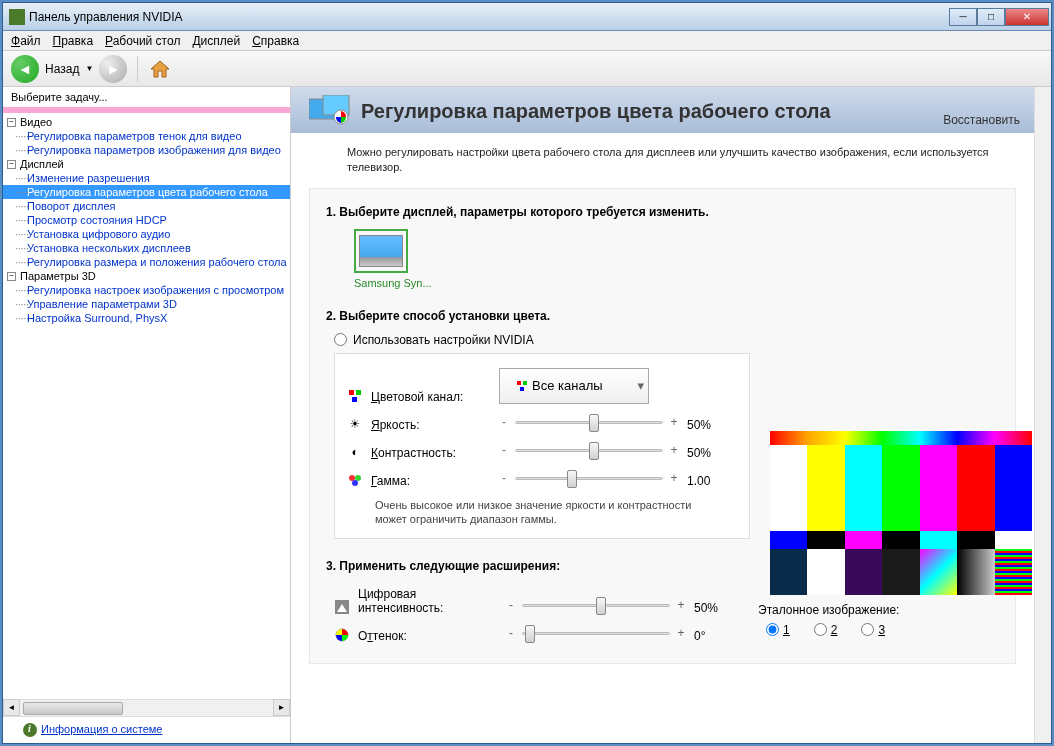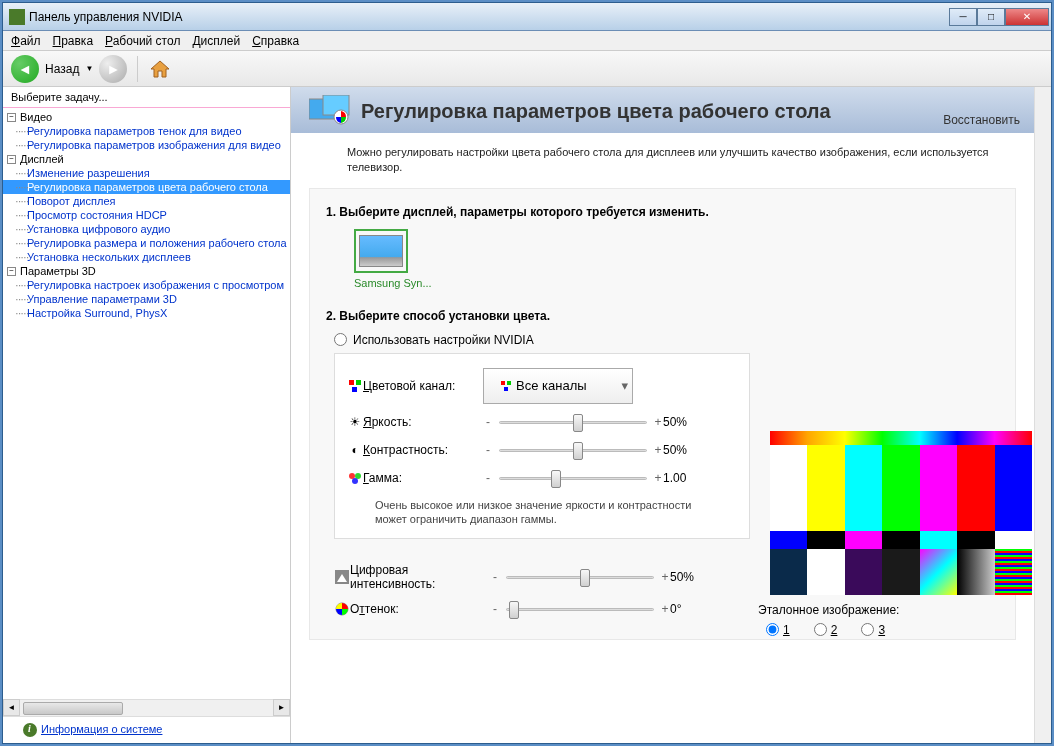--- a/index.html
+++ b/index.html
@@ -16,21 +16,21 @@
 .menubar span u { text-decoration: underline; }
 .toolbar { height: 36px; background: linear-gradient(to bottom, #f8f8f8, #e8e8e8); display: flex; align-items: center; padding: 0 8px; gap: 6px; border-bottom: 1px solid #ccc; }
 .navbtn { width: 28px; height: 28px; border-radius: 50%; display: flex; align-items: center; justify-content: center; font-size: 14px; cursor: pointer; }
 .navbtn.back { background: radial-gradient(circle at 30% 30%, #6c6, #2a2); color: #fff; }
 .navbtn.fwd { background: radial-gradient(circle at 30% 30%, #eee, #aaa); color: #fff; }
 .homebtn { width: 24px; height: 24px; cursor: pointer; }
 .vsep { width: 1px; height: 26px; background: #ccc; margin: 0 4px; }
 .dropdown-arrow { font-size: 8px; cursor: pointer; }
 .body { flex: 1; display: flex; overflow: hidden; background: #fff; }
 .sidebar { width: 288px; border-right: 1px solid #ccc; display: flex; flex-direction: column; overflow: hidden; }
-.sidebar-title { padding: 4px 8px; font-size: 11px; border-bottom: 1px solid #f9a8d4; }
+.sidebar-title { padding: 4px 8px; font-size: 11px; border-bottom: 6px solid #f9a8d4; }
 .tree { flex: 1; overflow-x: auto; overflow-y: auto; padding: 2px 0; }
 .tree-cat { display: flex; align-items: center; padding: 1px 4px; cursor: pointer; white-space: nowrap; }
 .tree-box { width: 9px; height: 9px; border: 1px solid #888; display: inline-flex; align-items: center; justify-content: center; font-size: 8px; line-height: 1; margin-right: 4px; }
 .tree-item { padding: 1px 4px 1px 24px; color: #0033cc; cursor: pointer; white-space: nowrap; position: relative; }
 .tree-item::before { content: "·····"; color: #888; position: absolute; left: 12px; top: 1px; letter-spacing: -1px; }
 .tree-item.selected { background: #3399ff; color: #fff; }
 .hscroll { height: 17px; background: #f0f0f0; border-top: 1px solid #ddd; display: flex; align-items: center; position: relative; }
 .hscroll-thumb { position: absolute; left: 20px; width: 100px; height: 13px; background: linear-gradient(to bottom,#e8e8e8,#c8c8c8); border: 1px solid #aaa; border-radius: 2px; top: 2px; }
 .hscroll-btn { width: 17px; height: 17px; background: #e8e8e8; border: 1px solid #ccc; display:flex; align-items:center; justify-content:center; font-size:8px; }
 .sysinfo { padding: 6px 20px; border-top: 1px solid #ddd; }
@@ -48,21 +48,21 @@
 .panel { background: #f8f8f8; margin: 0 18px 18px 18px; padding: 16px; border: 1px solid #e8e8e8; }
 .section-h { font-size: 12px; font-weight: bold; margin-bottom: 10px; }
 .displays { display: flex; gap: 12px; margin: 8px 0 20px 28px; }
 .display-item { text-align: center; cursor: pointer; }
 .display-thumb { width: 54px; height: 44px; border: 2px solid #4a4; padding: 2px; display:flex; align-items:center; justify-content:center; }
 .display-screen { width: 44px; height: 32px; background: linear-gradient(to bottom, #6bf 0%, #4ae 70%, #999 72%, #ccc 100%); border: 1px solid #888; }
 .display-label { color: #2a8a2a; font-size: 11px; margin-top: 4px; }
 .radio-row { display: flex; align-items: center; gap: 6px; margin: 4px 0 4px 8px; font-size: 12px; }
 .radio-row input { margin: 0; }
 .settings-box { border: 1px solid #ddd; background: #fff; margin: 6px 0 0 8px; padding: 10px 4px; width: 416px; }
-.srow { display: flex; align-items: center; padding: 4px 8px; font-size: 12px; }
+.srow { display: flex; align-items: flex-end; gap: 8px; padding: 4px 8px; font-size: 12px; }
 .srow-icon { width: 16px; height: 16px; flex-shrink: 0; display:flex; align-items:center; justify-content:center; }
 .srow-label { width: 120px; }
 .select { width: 150px; height: 36px; border: 1px solid #aaa; background: linear-gradient(to bottom,#fff,#eee); display: flex; align-items: center; padding: 0 16px; cursor: pointer; position: relative; font-size: 13px; gap:4px; }
 .select::after { content: "▾"; position: absolute; right: 4px; color: #666; }
 .slider-wrap { display: flex; align-items: center; gap: 0; width: 180px; }
 .slider-minus, .slider-plus { width: 10px; text-align: center; color: #666; font-size: 12px; }
 .slider { flex: 1; height: 20px; position: relative; margin: 0 6px; }
 .slider-track { position: absolute; top: 9px; left: 0; right: 0; height: 3px; background: #ddd; border: 1px solid #bbb; border-radius: 2px; }
 .slider-thumb { position: absolute; top: 2px; width: 10px; height: 18px; background: linear-gradient(to bottom,#f8f8f8,#d0d0d0); border: 1px solid #888; border-radius: 2px; cursor: pointer; }
 .srow-val { width: 40px; text-align: left; }
@@ -130,22 +130,22 @@
         <div class="tree-item">Регулировка параметров изображения для видео</div>
         <div class="tree-cat">
             <span class="tree-box">−</span>
             <span>Дисплей</span>
           </div>
         <div class="tree-item">Изменение разрешения</div>
         <div class="tree-item selected">Регулировка параметров цвета рабочего стола</div>
         <div class="tree-item">Поворот дисплея</div>
         <div class="tree-item">Просмотр состояния HDCP</div>
         <div class="tree-item">Установка цифрового аудио</div>
+        <div class="tree-item">Установка нескольких дисплеев</div>
         <div class="tree-item">Регулировка размера и положения рабочего стола</div>
-        <div class="tree-item">Установка нескольких дисплеев</div>
         <div class="tree-cat">
             <span class="tree-box">−</span>
             <span>Параметры 3D</span>
           </div>
         <div class="tree-item">Регулировка настроек изображения с просмотром</div>
         <div class="tree-item">Управление параметрами 3D</div>
         <div class="tree-item">Настройка Surround, PhysX</div>
       </div>
       <div class="hscroll">
         <div class="hscroll-btn">◄</div>
@@ -255,20 +255,21 @@
                     <div class="slider-thumb" style="left:35%;"></div>
                   </div>
                 <span class="slider-plus">+</span>
               </div>
               <span class="srow-val">1.00</span>
             </div>
             <div class="warn">Очень высокое или низкое значение яркости и контрастности может ограничить диапазон гаммы.</div>
           </div>
 
           <div class="ext-section">
+            <div class="section-h">3. Применить следующие расширения:</div>
             <div class="ext-rows">
               <div class="srow" style="padding-left:0;">
                 <span class="srow-icon">
                     <svg width="14" height="14">
                       <rect width="14" height="14" fill="#888"></rect>
                       <path d="M2 12 L7 4 L12 12 Z" fill="#fff"></path>
                     </svg>
                   </span>
                 <span class="srow-label" style="width:140px;">Цифровая интенсивность:</span>
                 <div class="slider-wrap">

